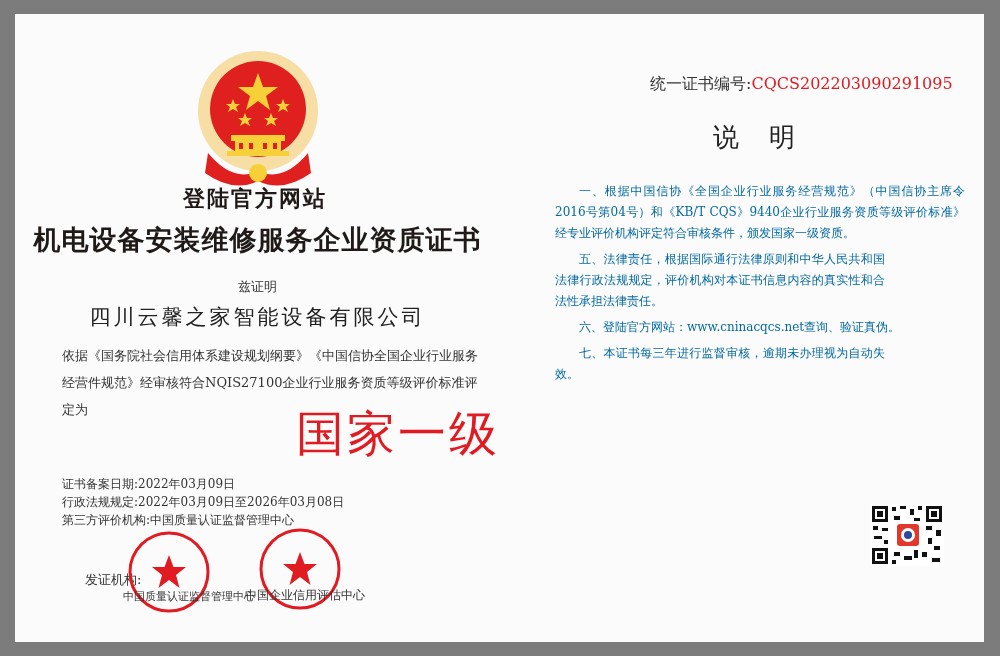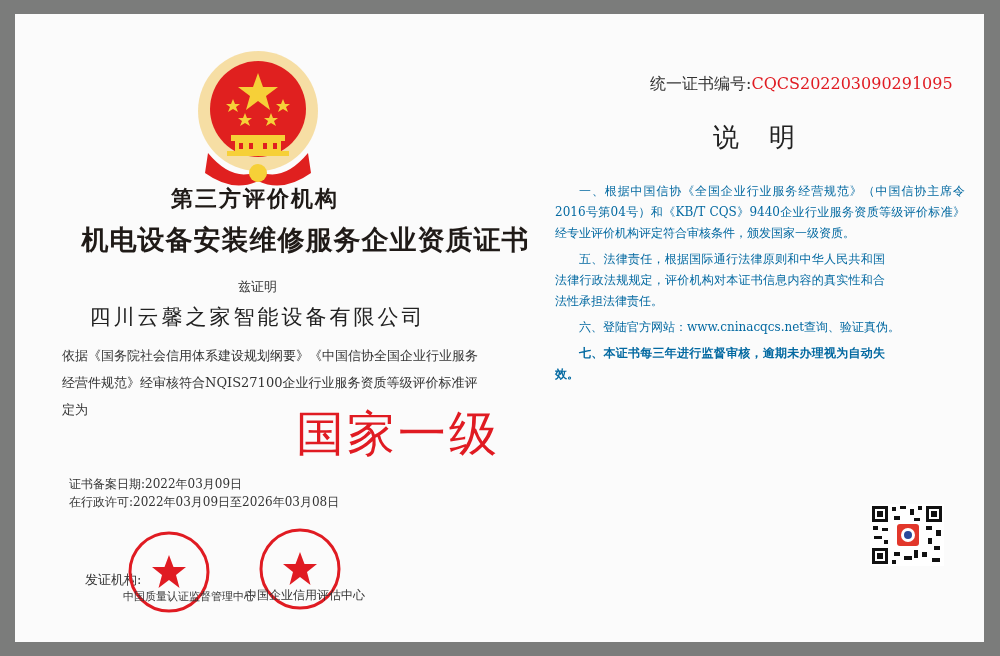--- a/index.html
+++ b/index.html
@@ -7,28 +7,28 @@
          font-family:"DejaVu Serif", serif; color:#222; }
   .page { position:absolute; left:15px; top:14px; width:969px; height:628px; background:#fbfbfb; }
   .abs { position:absolute; }
 
   
   .emblem { left:178px; top:29px; width:130px; height:150px; }
 
   .title-country { left:0; width:480px; top:170px; text-align:center; font-family:"DejaVu Sans", sans-serif;
                    font-weight:bold; font-size:22px; letter-spacing:2px; color:#1f1a17; }
   .title-cert { left:0; width:485px; top:208px; text-align:center; font-family:"DejaVu Sans", sans-serif;
-                font-weight:bold; font-size:27px; letter-spacing:1px; color:#1f1a17;padding-left:48px; }
+                font-weight:bold; font-size:27px; letter-spacing:1px; color:#1f1a17; }
   .hereby { left:0; width:485px; top:264px; text-align:center; font-size:13px; color:#333; }
   .company { left:0; width:485px; top:289px; text-align:center; font-family:"DejaVu Sans", sans-serif;
              font-size:21px; letter-spacing:3px; color:#222; }
   .basis { left:47px; top:328px; width:420px; font-size:13px; line-height:27px; color:#333; }
   .grade { left:0; width:485px; top:388px; text-align:right; font-size:48px; color:#e01b22;
            letter-spacing:3px; }
-  .meta { left:47px; top:461px; font-size:12px; line-height:18px; color:#333;margin-left:7px; }
+  .meta { left:47px; top:461px; font-size:12px; line-height:18px; color:#333; }
   .issuer-label { left:70px; top:557px; font-size:13px; color:#333; }
   .seal { width:84px; height:84px; }
   .seal-caption { font-size:11px; color:#333; white-space:nowrap; }
 
   
   .cert-no { left:635px; top:60px; font-size:16px; color:#333; white-space:nowrap; }
   .cert-no .num { color:#e01b22; }
   .notes-title { left:620px; width:240px; top:106px; text-align:center; font-size:26px; color:#222; letter-spacing:2px; }
   .notes { left:540px; top:167px; width:410px; font-size:12px; line-height:21px; color:#0369a1; text-align:justify; }
   .notes p { margin:0 0 5px 0; text-indent:2em; }
@@ -53,30 +53,31 @@
       <rect x="46" y="100" width="4" height="6" fill="#e0201f"></rect>
       <rect x="56" y="100" width="4" height="6" fill="#e0201f"></rect>
       <rect x="70" y="100" width="4" height="6" fill="#e0201f"></rect>
       <rect x="80" y="100" width="4" height="6" fill="#e0201f"></rect>
       <rect x="34" y="108" width="62" height="5" fill="#f6d038"></rect>
       <path d="M15 110 Q40 140 65 128 Q90 140 115 110 L118 130 Q90 150 65 138 Q40 150 12 130 Z" fill="#e0201f"></path>
       <circle cx="65" cy="130" r="9" fill="#f6d038"></circle>
     </svg>
   </div>
 
-  <div class="abs title-country">第三方评价机构</div>
+  <div class="abs title-country">登陆官方网站</div>
   <div class="abs title-cert">机电设备安装维修服务企业资质证书</div>
   <div class="abs hereby">兹证明</div>
   <div class="abs company">四川云馨之家智能设备有限公司</div>
   <div class="abs basis">依据《国务院社会信用体系建设规划纲要》《中国信协全国企业行业服务经营件规范》经审核符合NQIS27100企业行业服务资质等级评价标准评定为</div>
   <div class="abs grade">国家一级</div>
 
   <div class="abs meta">
     <div>证书备案日期:2022年03月09日</div>
-    <div>在行政许可:2022年03月09日至2026年03月08日</div>
+    <div>行政法规规定:2022年03月09日至2026年03月08日</div>
+    <div>第三方评价机构:中国质量认证监督管理中心</div>
   </div>
 
   <div class="abs issuer-label">发证机构:</div>
 
   <div class="abs seal" style="left:112px; top:516px;">
     <svg width="84" height="84" viewBox="0 0 84 84">
       <circle cx="42" cy="42" r="39" fill="none" stroke="#e01b22" stroke-width="3"></circle>
       <polygon points="42,25 46.5,37 59,37 49,45 52.5,58 42,50 31.5,58 35,45 25,37 37.5,37" fill="#e01b22"></polygon>
     </svg>
   </div>
@@ -93,21 +94,21 @@
   <div class="abs cert-no">
     <span>统一证书编号:</span><span class="num">CQCS202203090291095</span>
   </div>
 
   <div class="abs notes-title">说　明</div>
 
   <div class="abs notes">
     <p>一、根据中国信协《全国企业行业服务经营规范》（中国信协主席令2016号第04号）和《KB/T CQS》9440企业行业服务资质等级评价标准》经专业评价机构评定符合审核条件，颁发国家一级资质。</p>
     <p style="margin-right:80px;">五、法律责任，根据国际通行法律原则和中华人民共和国法律行政法规规定，评价机构对本证书信息内容的真实性和合法性承担法律责任。</p>
     <p style="margin-right:48px;">六、登陆官方网站：www.cninacqcs.net查询、验证真伪。</p>
-    <p style="margin-right:80px;font-weight:bold;">七、本证书每三年进行监督审核，逾期未办理视为自动失效。</p>
+    <p style="margin-right:80px;">七、本证书每三年进行监督审核，逾期未办理视为自动失效。</p>
   </div>
 
   <div class="abs qr">
     <svg width="74" height="62" viewBox="0 0 74 62">
       <rect width="74" height="62" fill="#fff"></rect>
       <rect x="2" y="2" width="16" height="16" fill="#111"></rect>
         <rect x="5" y="5" width="10" height="10" fill="#fff"></rect>
         <rect x="7" y="7" width="6" height="6" fill="#111"></rect>
       <rect x="56" y="2" width="16" height="16" fill="#111"></rect>
         <rect x="59" y="5" width="10" height="10" fill="#fff"></rect>

